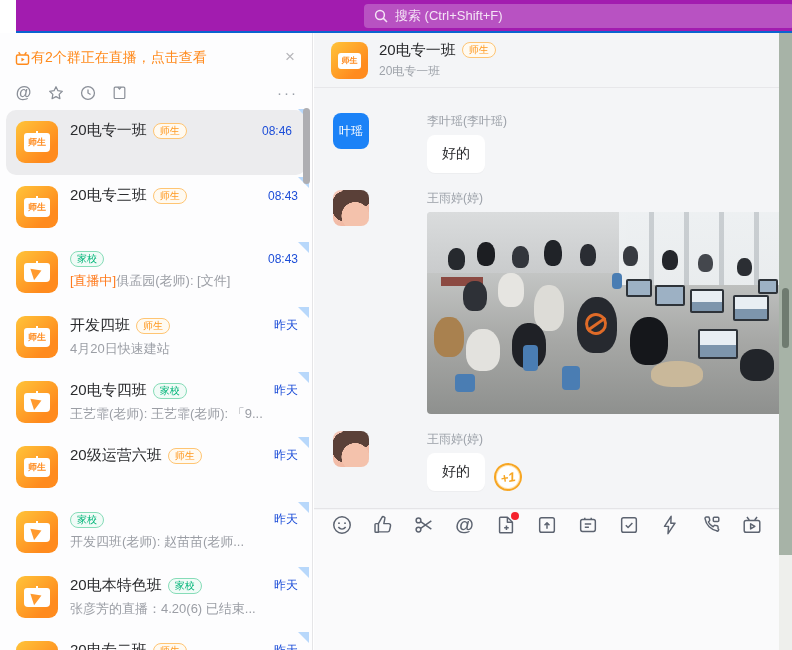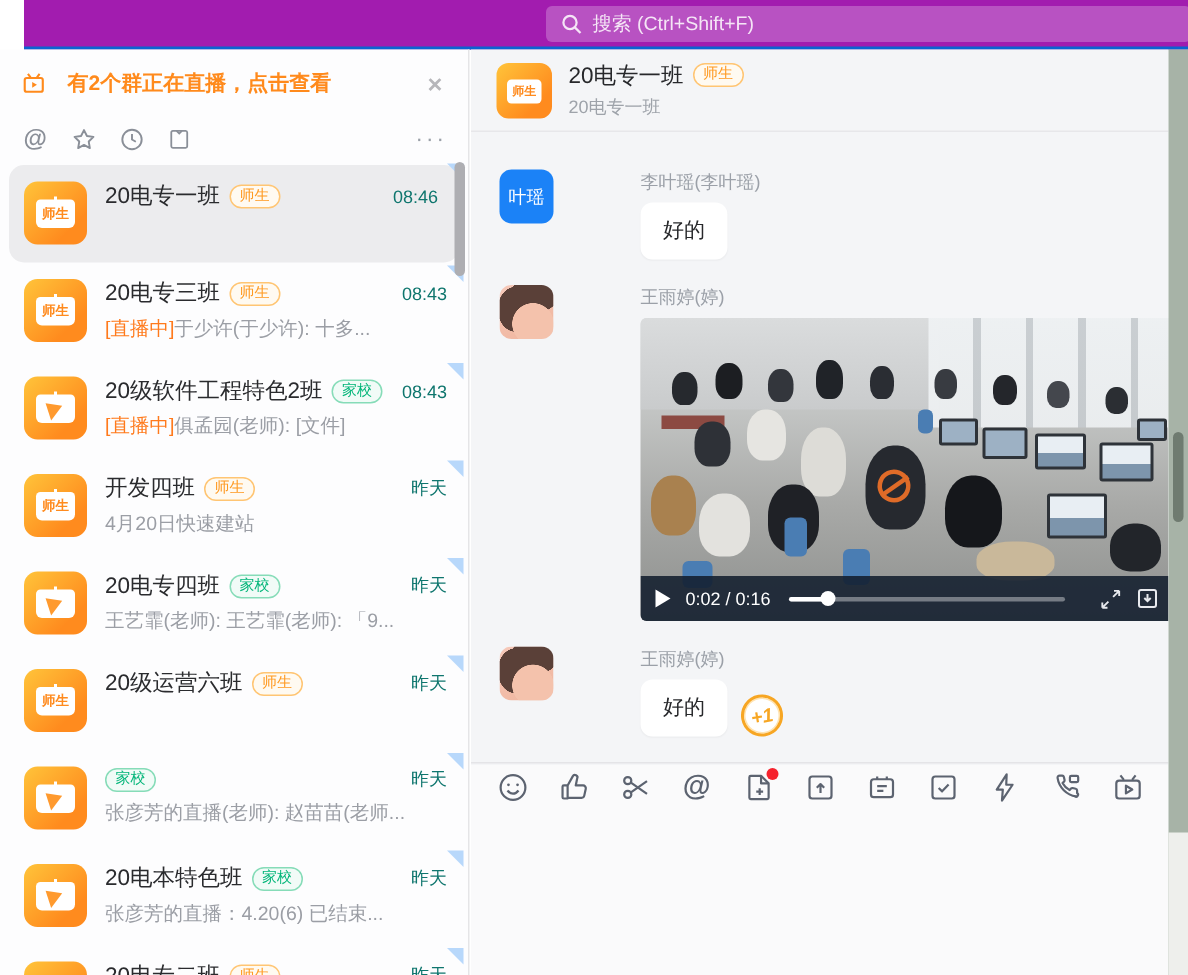--- a/index.html
+++ b/index.html
@@ -17,22 +17,22 @@
 
   
   .strip { position:absolute; right:0; top:33px; width:13px; height:617px; background:#a7b3a7; }
   .strip .light { position:absolute; left:0; right:0; top:522px; bottom:0; background:#eeefec; }
   .strip .thumb { position:absolute; left:3px; top:255px; width:7px; height:60px;
                   background:#6f7b70; border-radius:4px; }
 
   
   .sidebar { position:absolute; left:0; top:33px; width:313px; height:617px;
              background:#fdfdfe; border-right:1px solid #e5e5e7; overflow:hidden; }
-  .live-banner { display:flex; align-items:flex-start; gap:14px; padding:14px 14px 6px 14px;
-                 color:#ff8a1c; font-size:14px; cursor:pointer;font-weight:bold; }
+  .live-banner { display:flex; align-items:flex-end; gap:0; padding:14px 14px 6px 14px;
+                 color:#ff8a1c; font-size:14px; cursor:pointer; }
   .live-banner .txt { flex:1; }
   .live-banner .close { color:#b6b6ba; font-size:17px; cursor:pointer; padding:0 3px; }
   .filter-row { display:flex; align-items:center; gap:13px; padding:10px 14px 8px 14px;
                 color:#8a8f98; }
   .filter-row .sp { flex:1; }
   .ficon { width:19px; height:19px; display:flex; align-items:center; justify-content:center; cursor:pointer; }
   .icon-at { font-size:16px; color:#8a8f98; font-weight:bold; }
   .more-dots { color:#9aa0a8; font-size:15px; letter-spacing:2px; cursor:pointer; }
 
   .chat-list { position:relative; }
@@ -51,21 +51,21 @@
   .g-avatar .book .plane { width:0; height:0; border-left:10px solid #ff9a2e;
                            border-top:5px solid transparent; border-bottom:7px solid transparent;
                            transform:rotate(-18deg); }
   .ci-main { flex:1; min-width:0; }
   .ci-top { display:flex; align-items:center; gap:6px; }
   .ci-title { font-size:15px; color:#2a2b2e; white-space:nowrap; }
   .badge { font-size:10px; height:16px; line-height:14px; padding:0 6px; border-radius:9px;
            white-space:nowrap; flex:0 0 auto; }
   .badge.o { color:#ff9a22; border:1px solid #ffc573; background:#fffaf1; }
   .badge.g { color:#00b578; border:1px solid #86dcb8; background:#f1fbf7; }
-  .ci-time { font-size:12px; color:#0f766e; margin-left:auto; flex:0 0 auto; }
+  .ci-time { font-size:12px; color:#1d4ed8; margin-left:auto; flex:0 0 auto; }
   .ci-sub { margin-top:5px; font-size:13px; color:#9b9ea5; white-space:nowrap; overflow:hidden;
             text-overflow:ellipsis; }
   .live-tag { color:#ff7a1c; }
   .sb-thumb { position:absolute; right:2px; top:75px; width:7px; height:76px;
               background:#aeaeb2; border-radius:4px; cursor:pointer; }
 
   
   .chatarea { position:absolute; left:314px; top:33px; width:465px; height:617px;
               background:#f4f5f7; overflow:hidden; }
   .chat-header { height:55px; border-bottom:1px solid #e7e7ea; display:flex; align-items:center;
@@ -214,34 +214,32 @@
             <span class="book">
               <span class="zi">师生</span>
             </span>
           </div>
         <div class="ci-main">
           <div class="ci-top">
             <span class="ci-title">20电专三班</span>
             <span class="badge o">师生</span>
             <span class="ci-time">08:43</span>
           </div>
-          <div class="ci-sub"><span class="live-tag">[直播中]</span><span>于少许(于少许): 十多...</span></div>
         </div>
       </div>
 
       <div class="chat-item">
         <span class="corner"></span>
         <div class="g-avatar">
             <span class="book">
               <span class="plane"></span>
             </span>
           </div>
         <div class="ci-main">
           <div class="ci-top">
-            <span class="ci-title">20级软件工程特色2班</span>
             <span class="badge g">家校</span>
             <span class="ci-time">08:43</span>
           </div>
           <div class="ci-sub"><span class="live-tag">[直播中]</span><span>俱孟园(老师): [文件]</span></div>
         </div>
       </div>
 
       <div class="chat-item">
         <span class="corner"></span>
         <div class="g-avatar">
@@ -297,21 +295,21 @@
         <div class="g-avatar">
             <span class="book">
               <span class="plane"></span>
             </span>
           </div>
         <div class="ci-main">
           <div class="ci-top">
             <span class="badge g">家校</span>
             <span class="ci-time">昨天</span>
           </div>
-          <div class="ci-sub"><span>张彦芳的直播(老师): 赵苗苗(老师...</span></div>
+          <div class="ci-sub"><span>开发四班(老师): 赵苗苗(老师...</span></div>
         </div>
       </div>
 
       <div class="chat-item">
         <span class="corner"></span>
         <div class="g-avatar">
             <span class="book">
               <span class="plane"></span>
             </span>
           </div>
@@ -415,39 +413,20 @@
               </div>
             <div class="vs monitor win" style="left:86%;top:41%;width:36px;height:26px;">
                 <span class="scr"></span>
               </div>
             <div class="vs monitor win" style="left:76%;top:58%;width:40px;height:30px;">
                 <span class="scr"></span>
               </div>
             <div class="vs monitor" style="left:93%;top:33%;width:20px;height:15px;">
                 <span class="scr"></span>
               </div>
-            <div class="v-controls">
-              <span class="v-play"></span>
-              <span class="v-time">0:02 / 0:16</span>
-              <span class="v-track">
-                <span class="v-fill" style="width: 14%;"></span>
-                <span class="v-dot" style="left: 14%;"></span>
-              </span>
-              <span class="v-ico">
-                <svg width="15" height="15" viewBox="0 0 24 24" fill="none" stroke="#e8eaee" stroke-width="2">
-                  <path d="M14.5 9.5L21 3m0 0h-5.5M21 3v5.5M9.5 14.5L3 21m0 0h5.5M3 21v-5.5"></path>
-                </svg>
-              </span>
-              <span class="v-ico">
-                <svg width="16" height="16" viewBox="0 0 24 24" fill="none" stroke="#e8eaee" stroke-width="2">
-                  <rect x="3.5" y="3.5" width="17" height="17" rx="2"></rect>
-                  <path d="M12 7.5v7M8.8 11.5L12 14.7l3.2-3.2"></path>
-                </svg>
-              </span>
-            </div>
           </div>
         </div>
       </div>
 
       <div class="msg">
         <div class="m-avatar girl"></div>
         <div class="m-body">
           <div class="m-name">王雨婷(婷)</div>
           <div class="react-row">
             <div class="bubble">好的</div>

